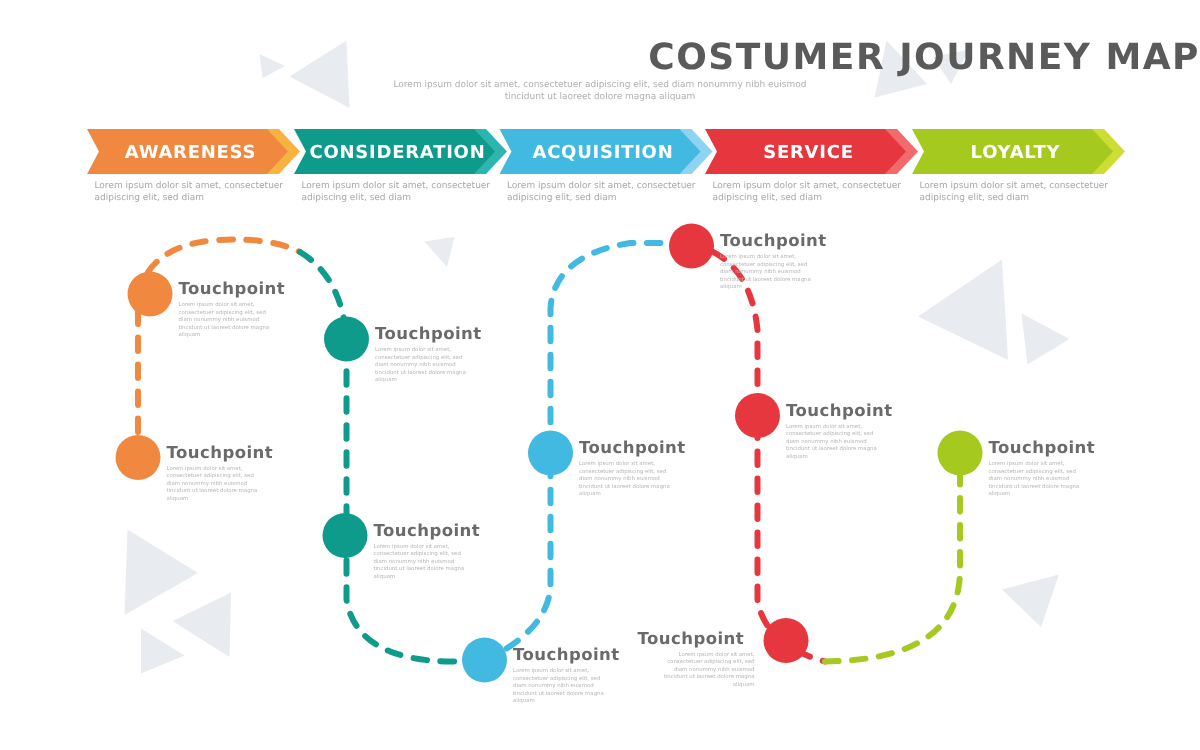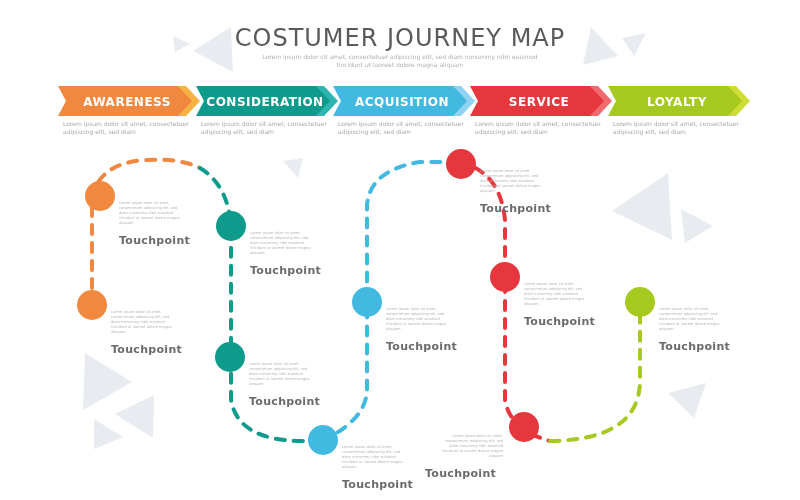--- a/index.html
+++ b/index.html
@@ -1,21 +1,21 @@
 <!DOCTYPE html>
 <html><head>
 <meta charset="utf-8">
 <style>
   html, body { margin: 0; padding: 0; background: #ffffff; }
   body { width: 800px; height: 500px; position: relative; overflow: hidden; font-family: "DejaVu Sans", sans-serif; }
   #canvas { position: absolute; left: 0; top: 0; width: 800px; height: 500px; }
-  .title { position: absolute; left: 0; width: 800px; top: 24px; text-align: center; font-size: 24px; font-weight: normal; color: #5a5a5a; letter-spacing: 1px; }
+  .title { position: absolute; left: 0; width: 800px; top: 24px; text-align: right; font-size: 24px; font-weight: bold; color: #5a5a5a; letter-spacing: 1px; }
   .subtitle { position: absolute; left: 250px; width: 300px; top: 53px; text-align: center; font-size: 6px; line-height: 8px; color: #b0b0b0; }
   .stage-desc { position: absolute; width: 130px; font-size: 6px; line-height: 8px; color: #a8a8a8; }
-  .tp-label { position: absolute; font-size: 11px; color: #6a6a6a; font-weight: bold; letter-spacing: 0.3px; margin-top: 48px; }
+  .tp-label { position: absolute; font-size: 11px; color: #6a6a6a; font-weight: bold; letter-spacing: 0.3px; }
   .tp-desc { position: absolute; width: 68px; font-size: 3.6px; line-height: 5px; color: #b5b5b5; }
   .tp-desc.right { text-align: right; }
   .stage-label { font-family: "DejaVu Sans", sans-serif; font-size: 12px; font-weight: bold; fill: #ffffff; letter-spacing: 0.5px; }
 </style>
 </head>
 <body>
 
 <svg id="canvas" width="800" height="500" viewBox="0 0 800 500">
 
   <g id="deco">

